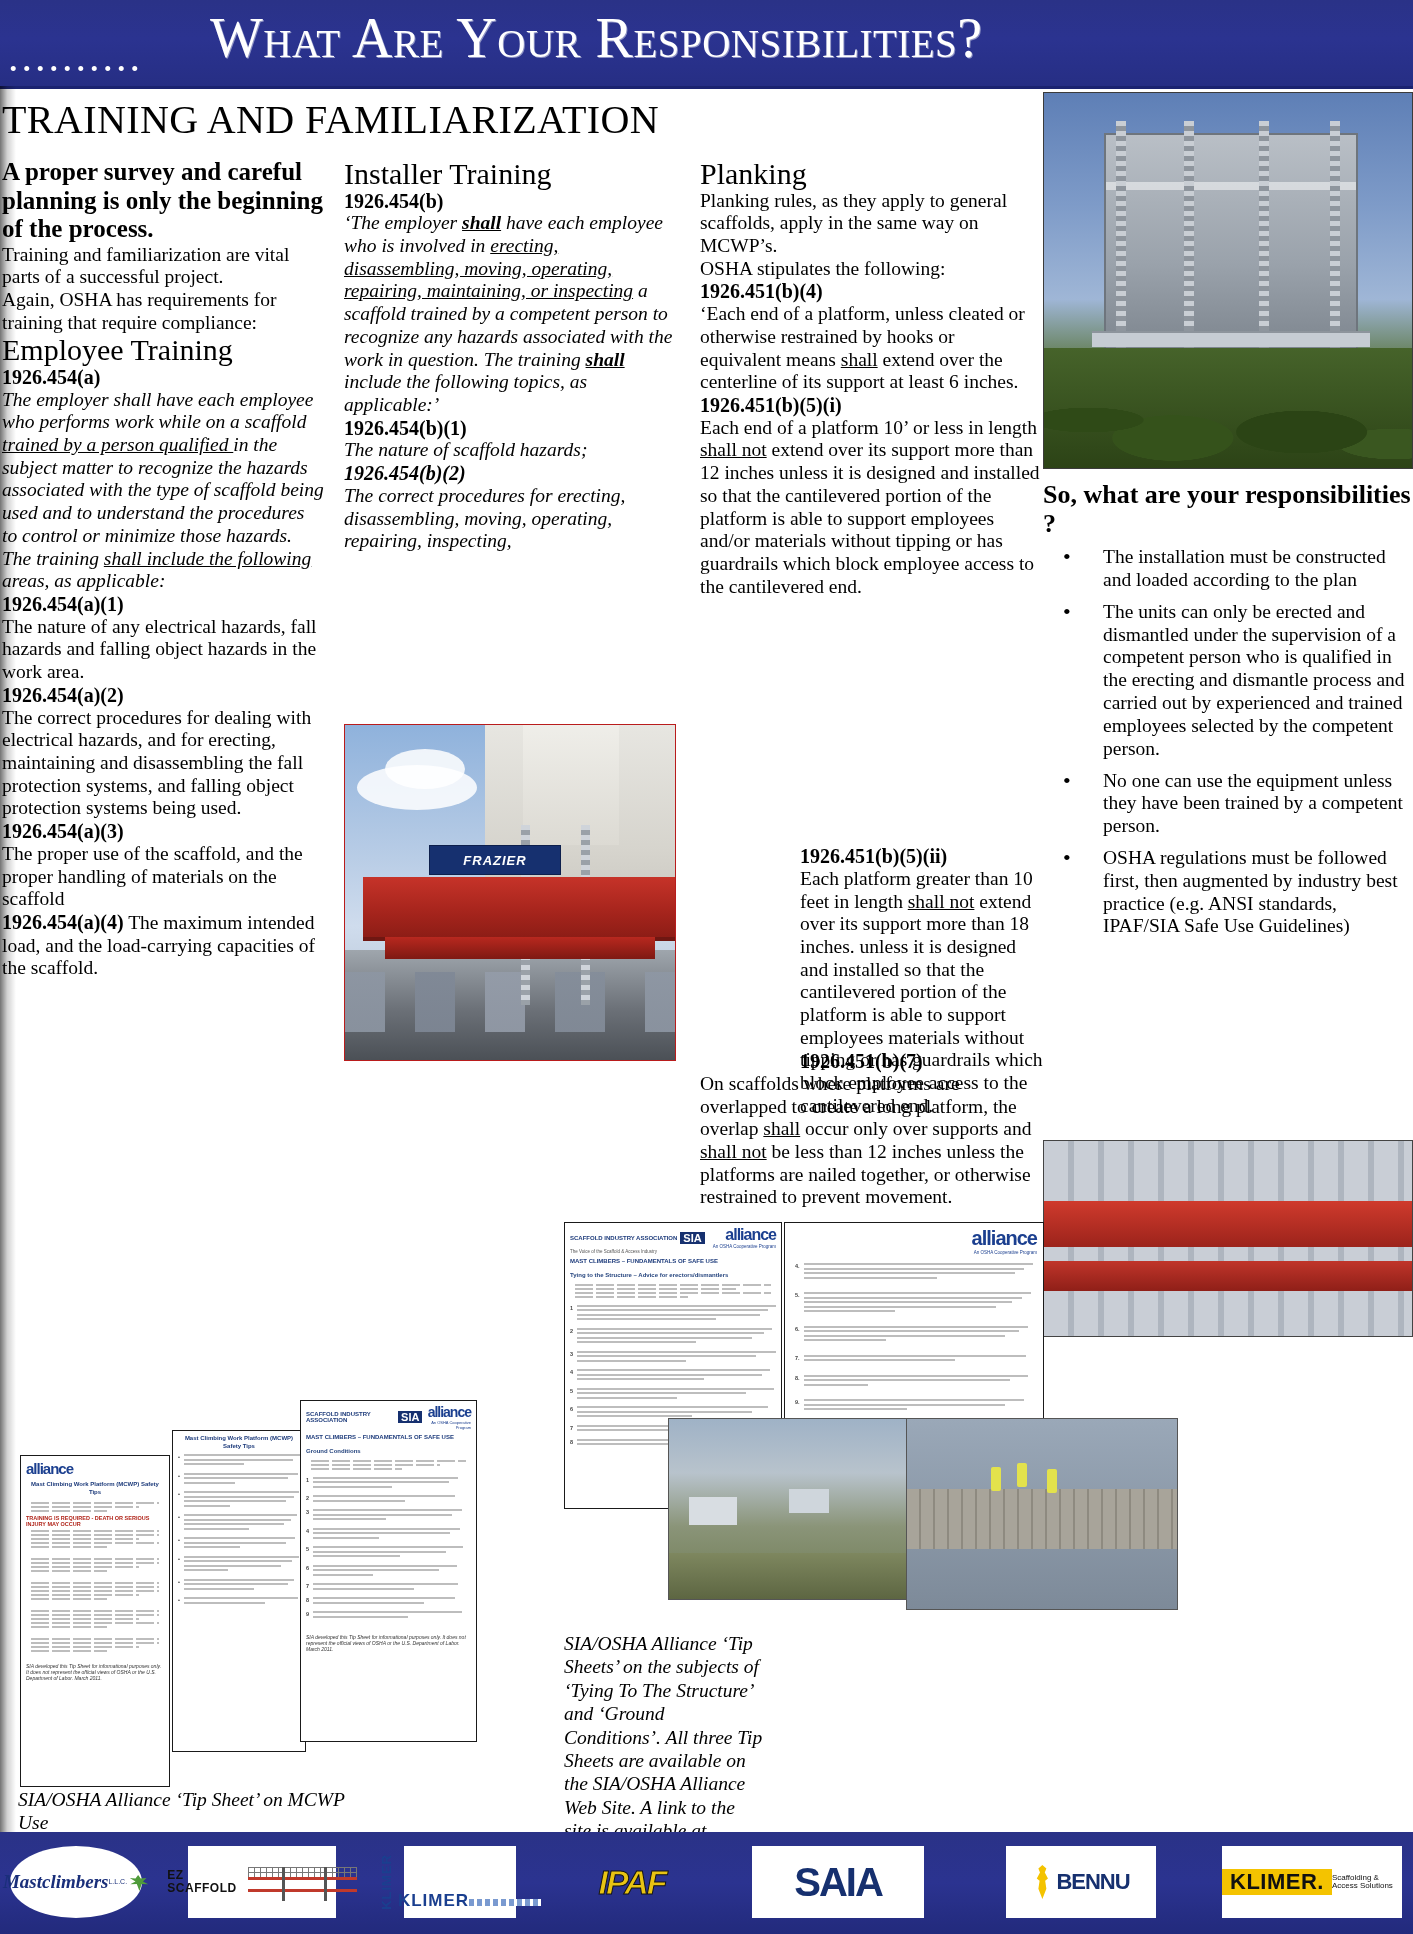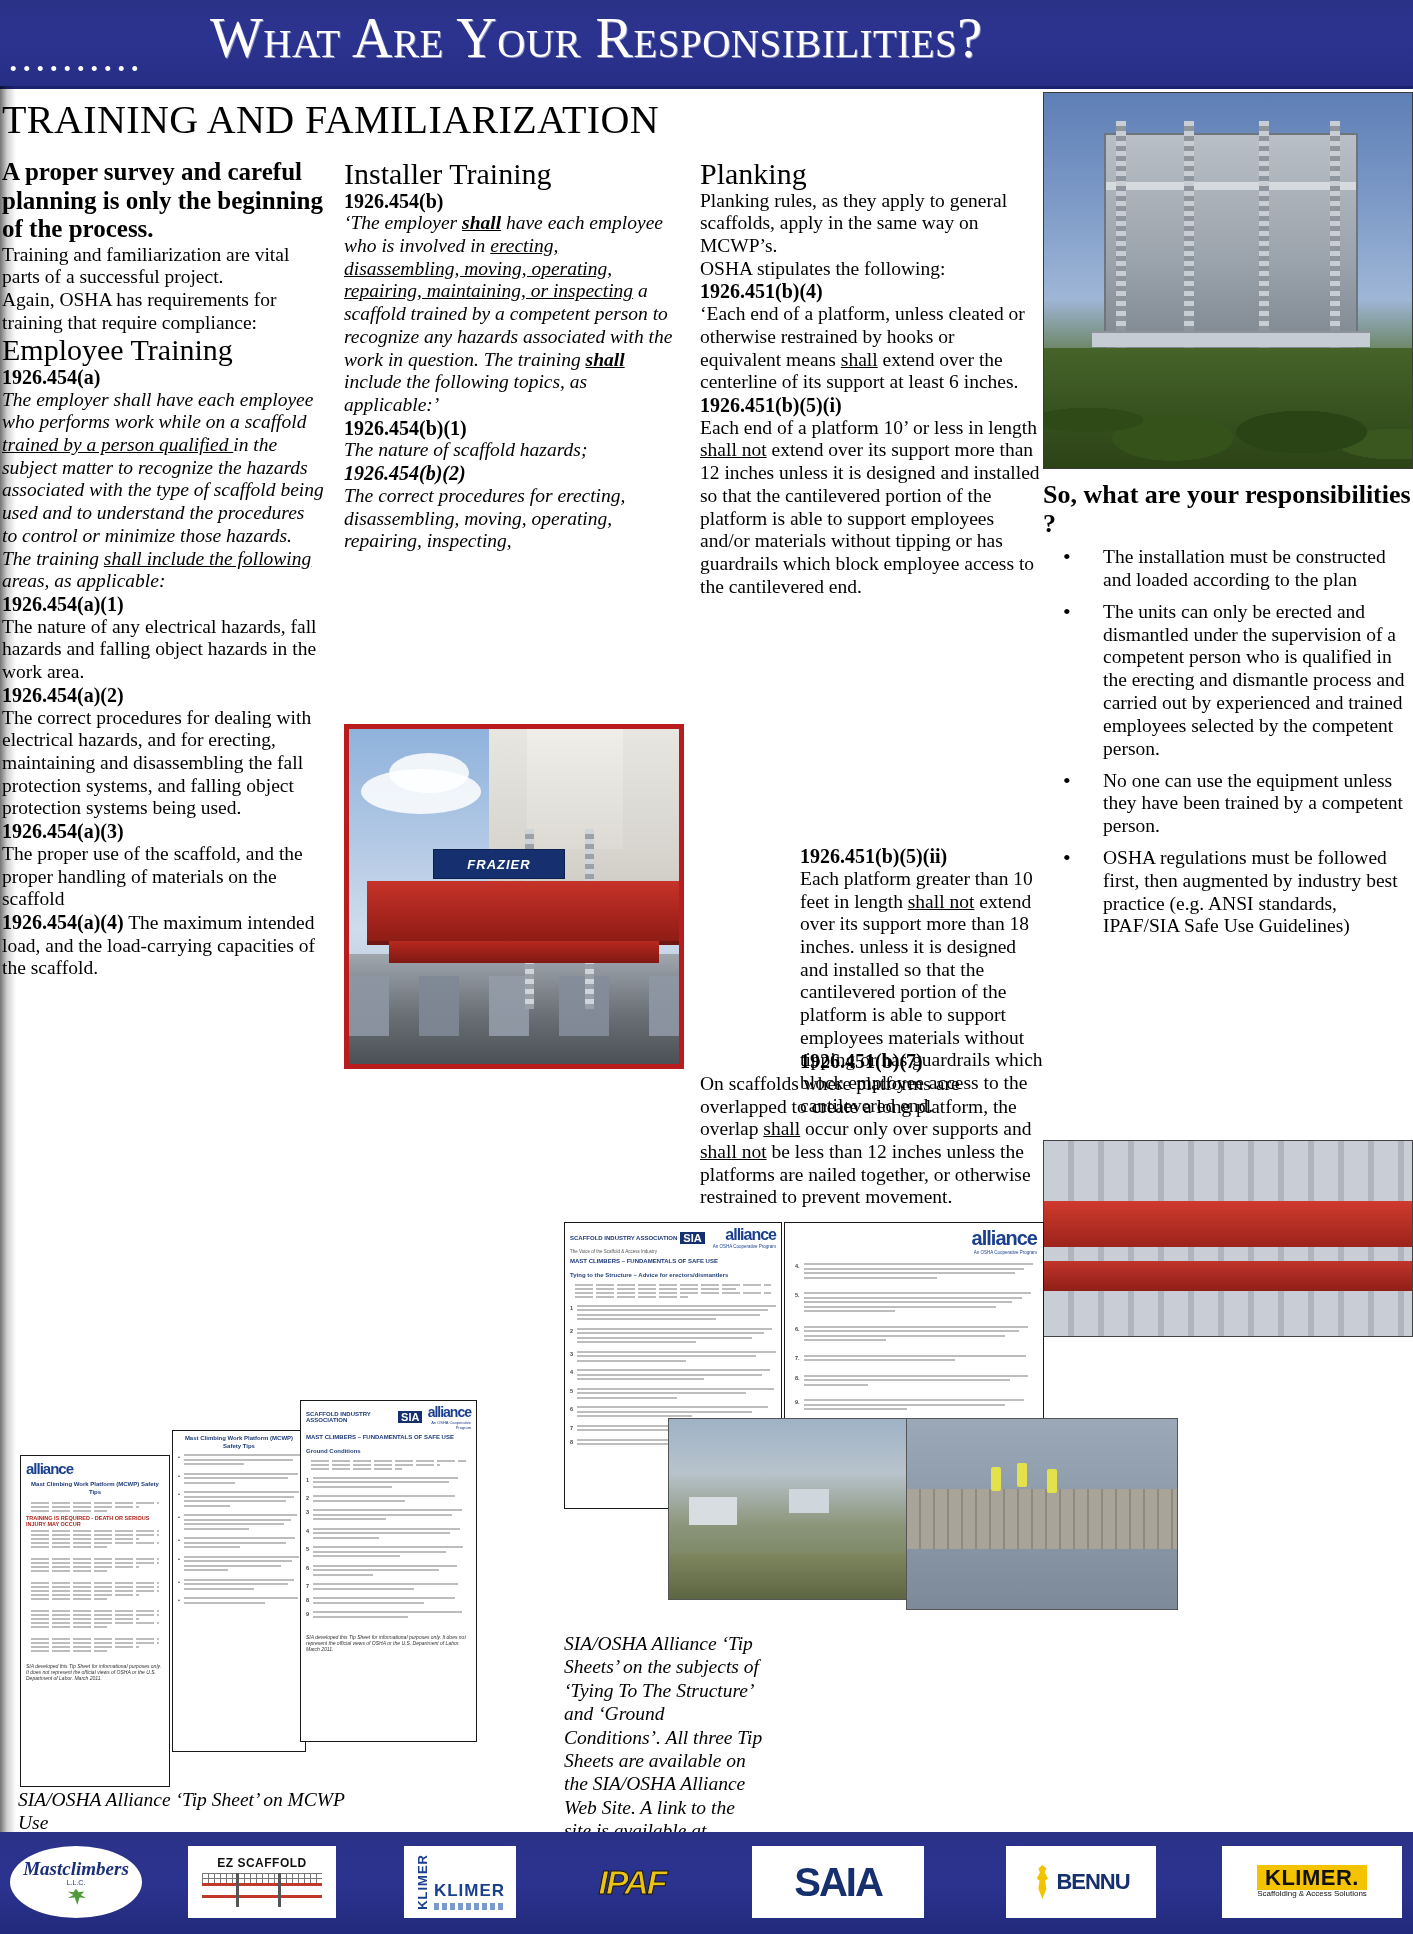--- a/index.html
+++ b/index.html
@@ -152,21 +152,21 @@
     position:absolute; left:0; bottom:0; width:100%; height:120px;
     background:
       radial-gradient(ellipse at 12% 60%, #2f4a17 0 55px, transparent 56px),
       radial-gradient(ellipse at 35% 75%, #35521b 0 60px, transparent 61px),
       radial-gradient(ellipse at 70% 70%, #2b4415 0 65px, transparent 66px),
       radial-gradient(ellipse at 95% 80%, #3a5720 0 55px, transparent 56px),
       linear-gradient(180deg,#46632a 0%, #2c4316 100%);
   }
 
   
-  #photo-frazier { left: 344px; top: 724px; width: 330px; height: 335px; border:5px solid #b91c1c; }
+  #photo-frazier { left: 344px; top: 724px; width: 330px; height: 335px; border:1px solid #b91c1c; }
   #photo-frazier .sky { background: linear-gradient(180deg,#8fb2dc 0%, #b9cde6 40%, #cfdced 60%, #a9b7c6 100%); }
   #photo-frazier .cloud {
     position:absolute; border-radius:50%; background:rgba(255,255,255,.85);
   }
   #photo-frazier .c1 { left:12px; top:40px; width:120px; height:45px;}
   #photo-frazier .c2 { left:40px; top:24px; width:80px; height:40px;}
   #photo-frazier .c3 { left:190px; top:26px; width:130px; height:42px;}
   #photo-frazier .tower {
     position:absolute; left:140px; top:0; width:190px; height:210px;
     background: linear-gradient(180deg,#e7e6e1 0%, #d6d4cd 60%, #c4c2bb 100%);
@@ -318,21 +318,21 @@
   .mast-txt { color:#1a2f7a; font-style:italic; font-weight:bold; font-size:19px; font-family:"Liberation Serif",serif; }
   .ez-txt { color:#111; font-weight:bold; font-size:12px; letter-spacing:.5px; }
   .klimer-txt { color:#1a3f8f; font-weight:bold; font-size:17px; letter-spacing:1px; }
   .ipaf-txt { color:#e8c313; font-weight:bold; font-size:34px; font-style:italic; letter-spacing:-2px; -webkit-text-stroke: 1px #111; }
   .saia-txt { color:#16306f; font-weight:bold; font-size:40px; letter-spacing:-2px; }
   .bennu-txt { color:#16306f; font-weight:bold; font-size:22px; letter-spacing:-1px; }
   .safway-txt { color:#111; font-weight:bold; font-size:22px; letter-spacing:.5px; }
   .safway-sub { color:#111; font-size:8px; }
   .safway-bar { background:#f4c300; padding:1px 8px; }
 
-  .stack { display:flex; flex-direction:column; align-items:center; line-height:1.05; }
+  .stack { display:flex; flex-direction:row; align-items:center; line-height:1.05; }
 
   
   .scaffold-draw {
     width: 120px; height: 34px; position: relative; margin-top: 3px;
   }
   .scaffold-draw .bar {
     position:absolute; left:0; right:0; height:3px; background:#c0392b;
   }
   .scaffold-draw .b1 { top: 10px; }
   .scaffold-draw .b2 { top: 22px; }

